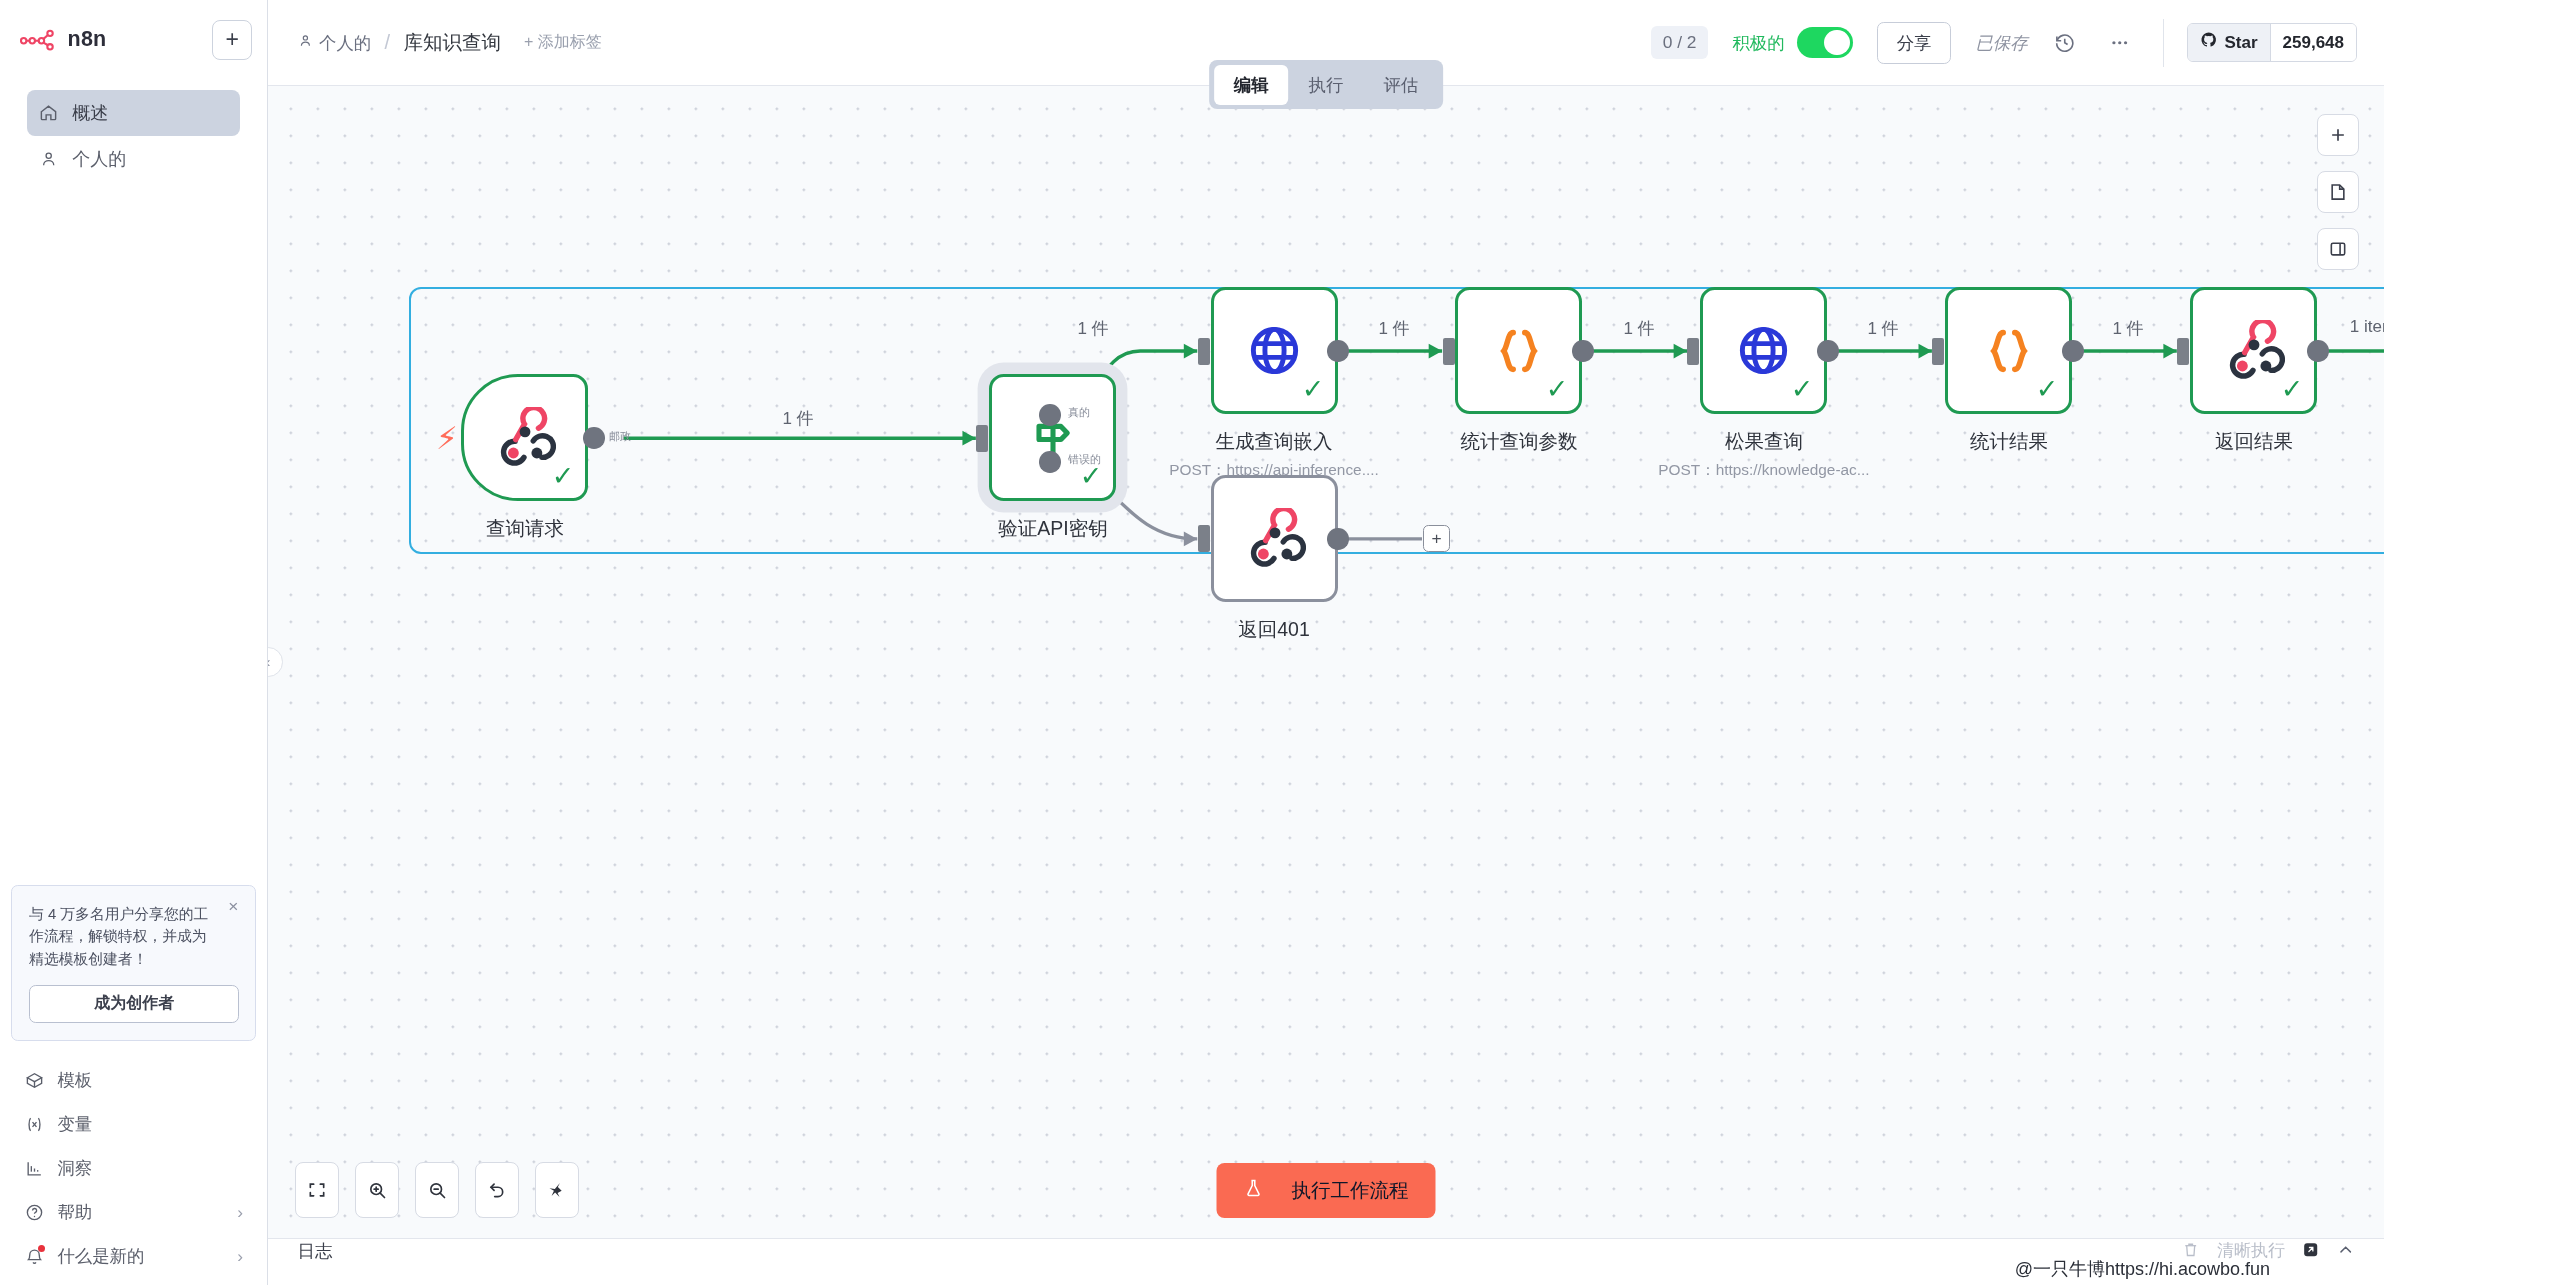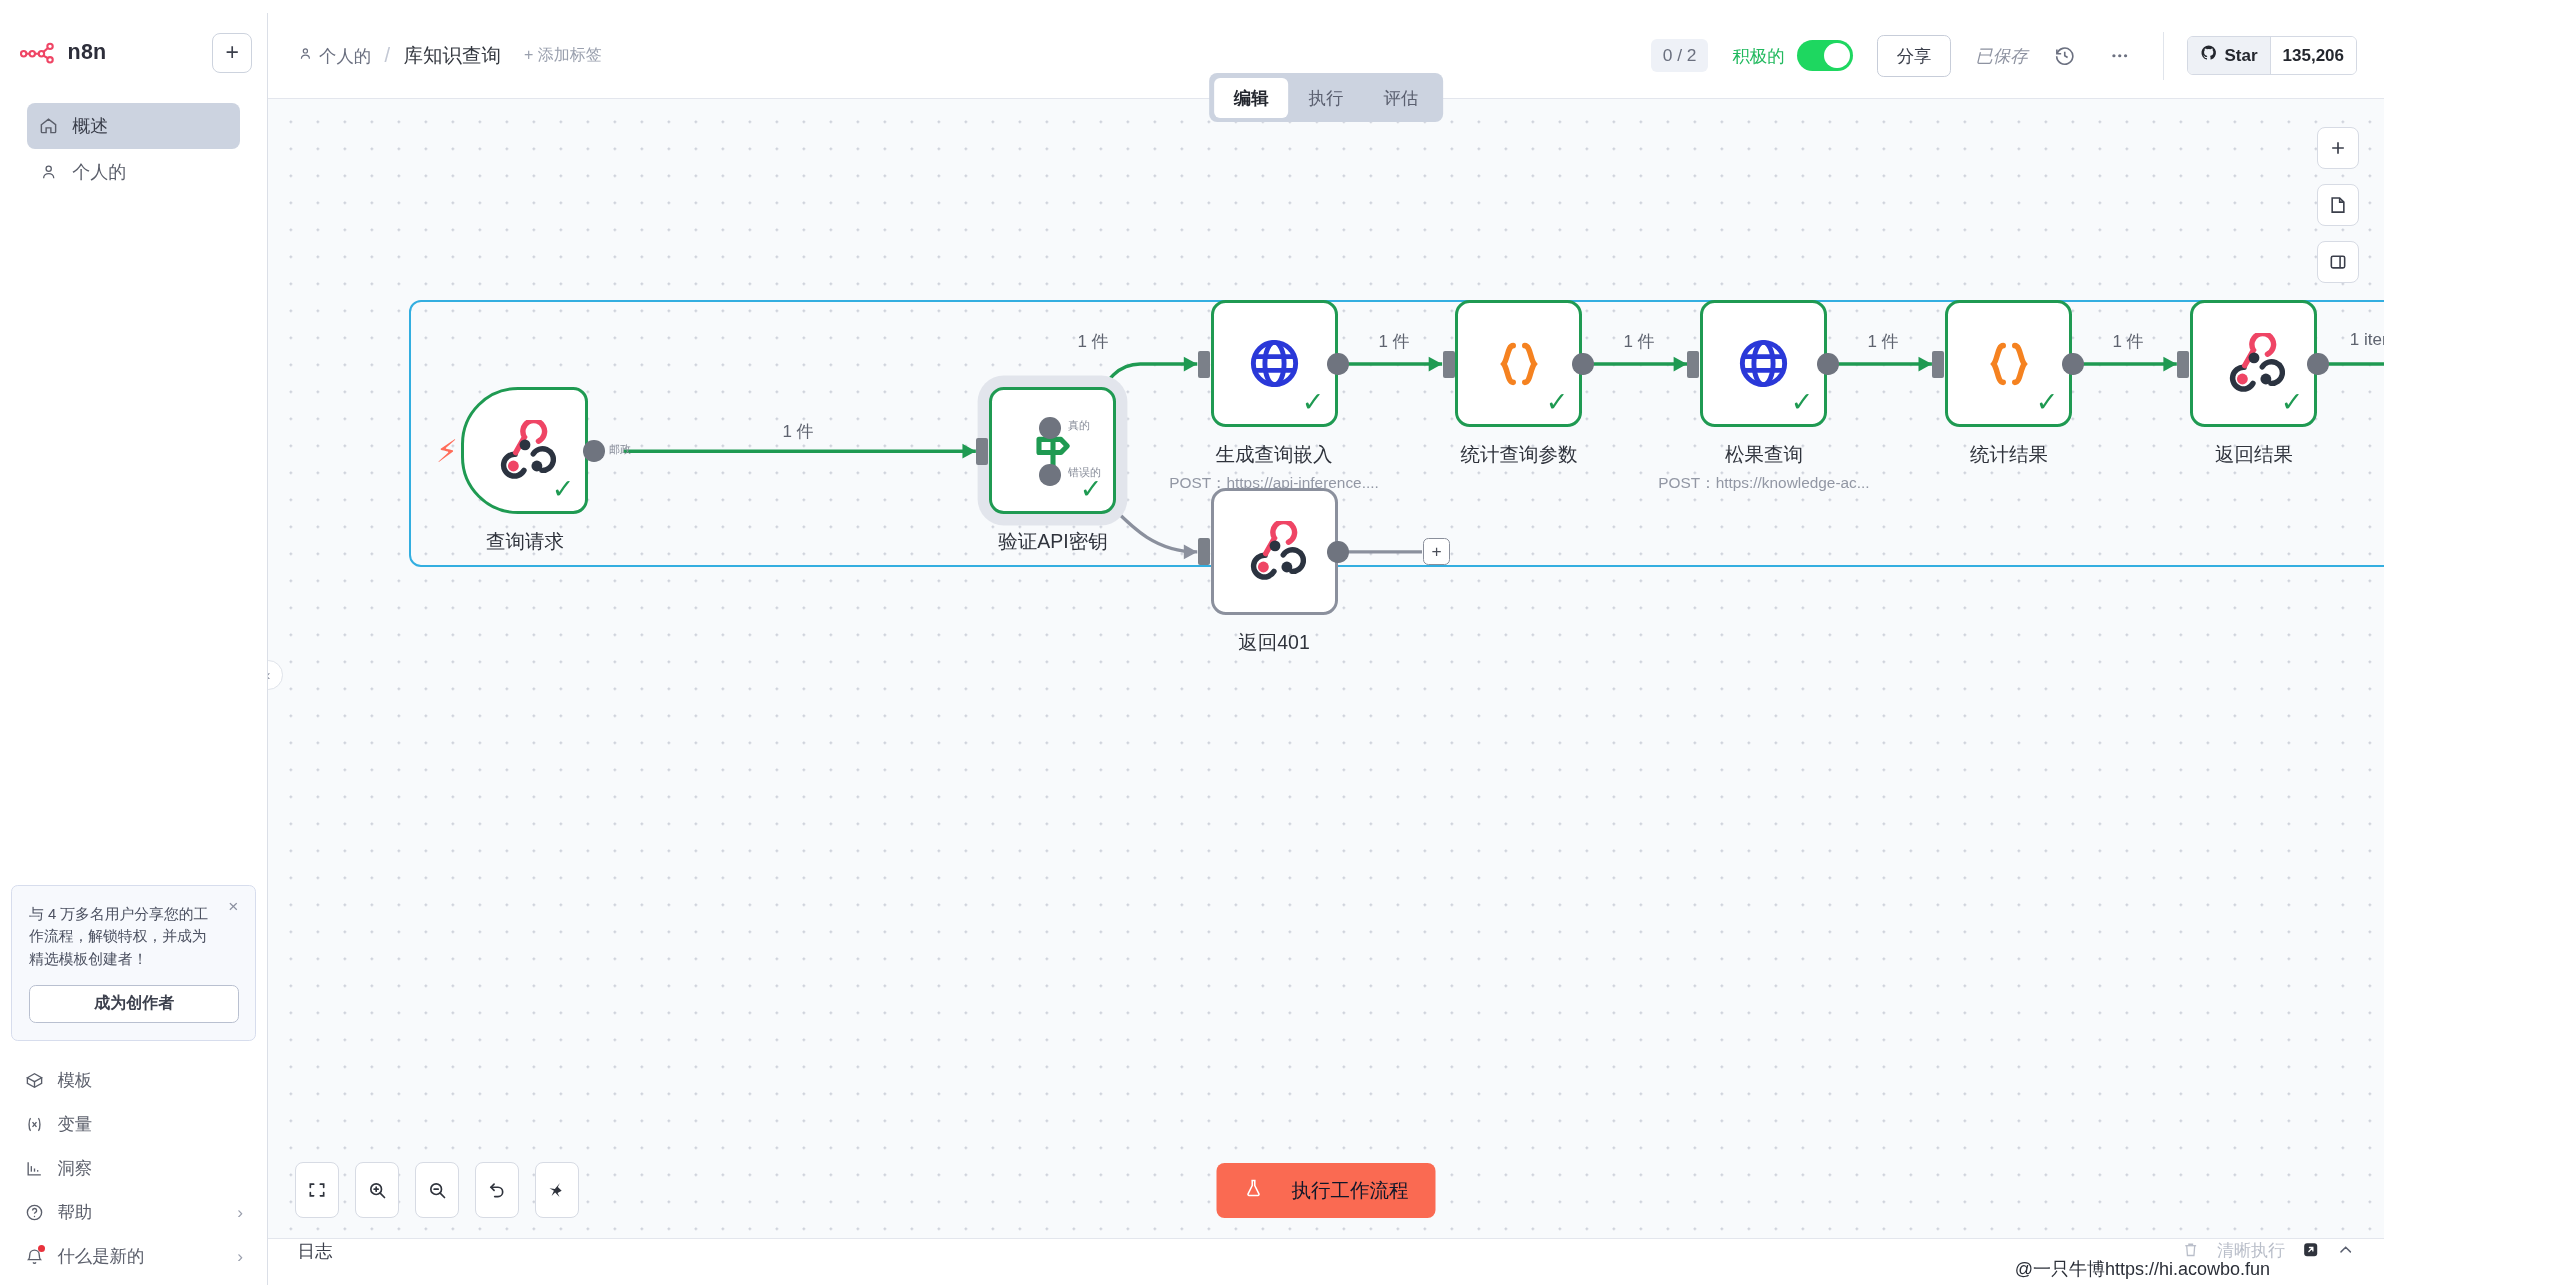--- a/index.html
+++ b/index.html
@@ -4,21 +4,21 @@
 <style>
   * { box-sizing: border-box; margin: 0; padding: 0; }
   html, body {
     width: 2576px; height: 1285px;
     font-family: "Liberation Sans", "DejaVu Sans", sans-serif;
     background: #fff; overflow: hidden;
   }
   body { display: flex; flex-direction: column; }
 
   
-  .app { display: flex; width: 2384px; height: 1285px; margin-top: 13px; }
+  .app { display: flex; width: 2384px; height: 1285px; }
 
   
   .sidebar {
     width: 268px; height: 100%;
     background: #ffffff;
     border-right: 1.3px solid #dbdfe7;
     display: flex; flex-direction: column;
     flex: 0 0 268px;
     position: relative;
   }
@@ -422,21 +422,21 @@
         <span class="vdiv"></span>
         <span class="star-widget">
           <span class="star-left">
             <span>
               <svg viewBox="0 0 24 24" width="17.4" height="17.4" fill="#24272e">
                 <path d="M12 2a10 10 0 0 0-3.16 19.49c.5.09.68-.22.68-.48v-1.7c-2.78.6-3.37-1.34-3.37-1.34-.45-1.16-1.11-1.47-1.11-1.47-.91-.62.07-.6.07-.6 1 .07 1.53 1.03 1.53 1.03.9 1.53 2.35 1.09 2.92.83.09-.65.35-1.09.63-1.34-2.22-.25-4.56-1.11-4.56-4.95 0-1.09.39-1.99 1.03-2.69-.1-.25-.45-1.27.1-2.65 0 0 .84-.27 2.75 1.03a9.5 9.5 0 0 1 5 0c1.91-1.3 2.75-1.03 2.75-1.03.55 1.38.2 2.4.1 2.65.64.7 1.03 1.6 1.03 2.69 0 3.85-2.34 4.7-4.57 4.95.36.31.68.92.68 1.85v2.74c0 .27.18.58.69.48A10 10 0 0 0 12 2z"></path>
               </svg>
             </span>
             <span>Star</span>
           </span>
-          <span class="star-right">135,206</span>
+          <span class="star-right">259,648</span>
         </span>
       </div>
     </header>
 
     <div class="canvas">
 
       <div class="collapse-handle">‹</div>
 
       <div class="right-tools">
         <div class="rtool">

